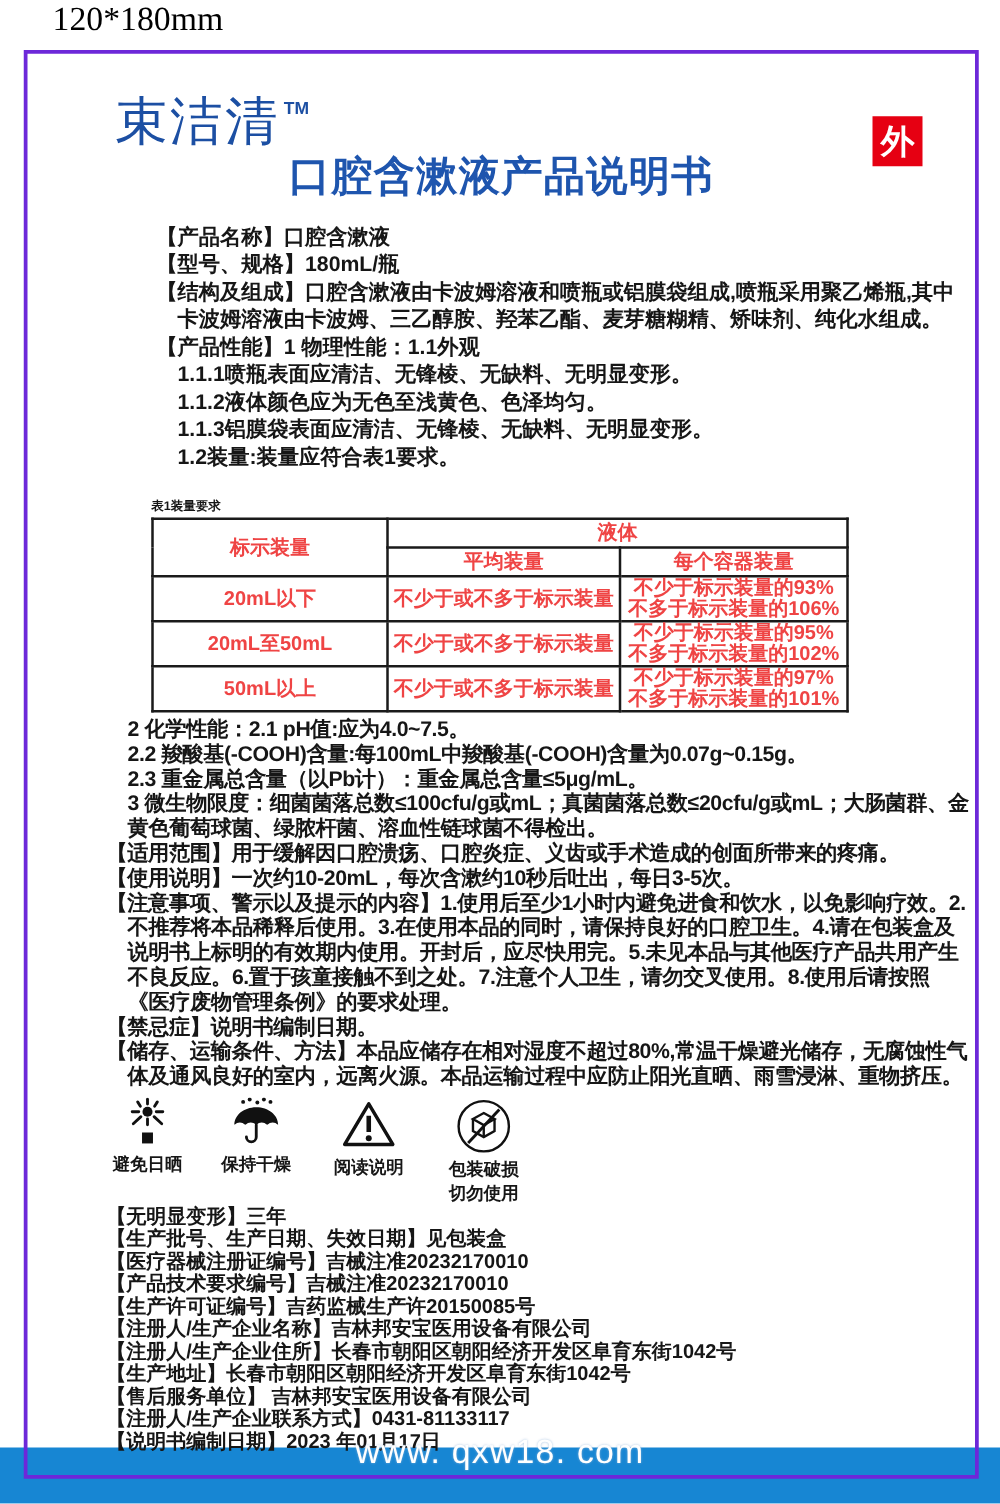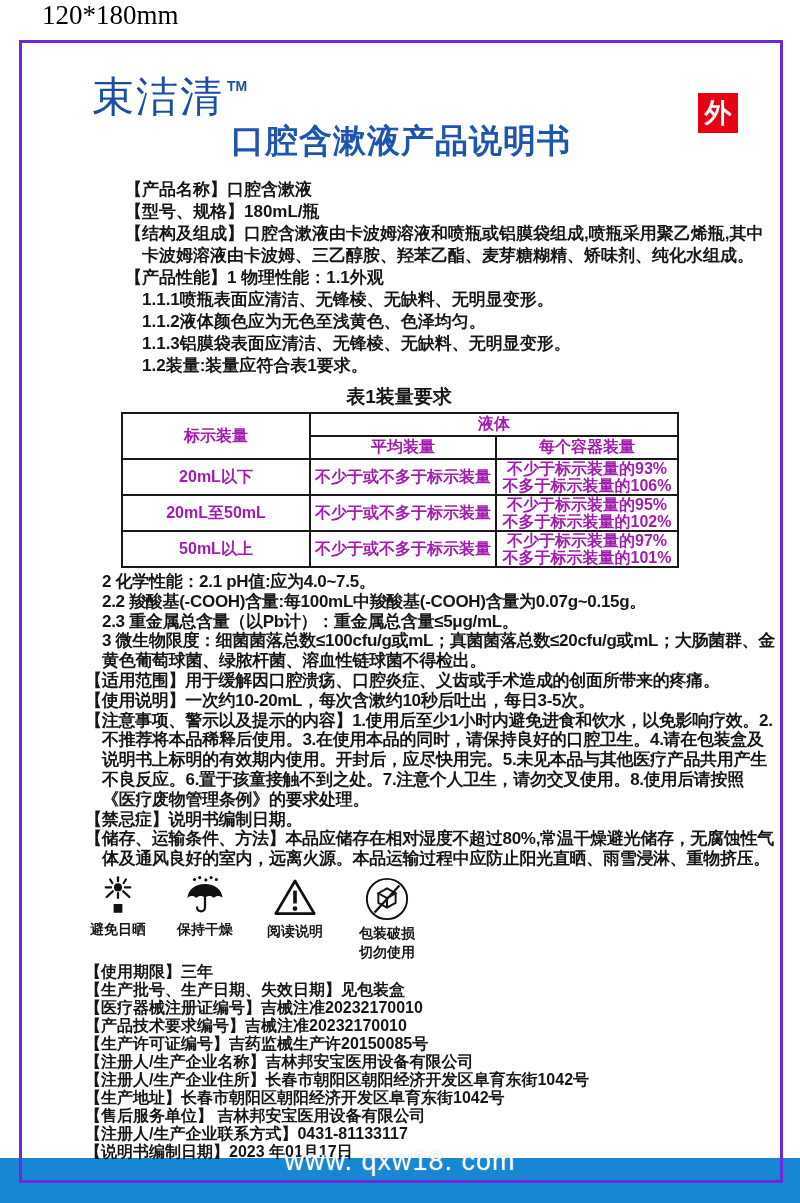--- a/index.html
+++ b/index.html
@@ -26,24 +26,24 @@
   .doc-title {
     position:absolute; left:0; right:0; top:76px; text-align:center;
     font-size:33px; font-weight:bold; color:#1e55ae; letter-spacing:1px;
   }
   .content { position:absolute; left:63px; top:136px; width:692px; }
   .upper { font-size:17px; line-height:22px; font-weight:bold;margin-left:40px; }
   .mid   { font-size:17px; line-height:19.8px; font-weight:bold; letter-spacing:-0.3px; margin-top:4px; }
   .bottom{ font-size:16px; line-height:18px; font-weight:bold; }
   .p-label { padding-left:17px; text-indent:-17px; }
   .p-num   { margin-left:17px; }
-  .tbl-caption { width:556px; margin:7px 0 2px 36px; text-align:center; font-size:19px; font-weight:bold; }
+  .tbl-caption { width:556px; margin:21px 0 2px 36px; text-align:left; font-size:10px; font-weight:bold; }
   table.capacity {
     border-collapse:collapse; table-layout:fixed; width:556px; margin-left:36px;
-    font-size:16px; font-weight:bold; text-align:center; color:#a21caf;
+    font-size:16px; font-weight:bold; text-align:center; color:#ef4444;
   }
   table.capacity td { border:2px solid #1a1a1a; vertical-align:middle; padding:0; }
   table.capacity tr.hdr td { height:20px; }
   table.capacity tr.row td { height:36px; }
   .two span { display:block; line-height:17px; }
   .symbols { display:flex; align-items:flex-start; margin:7px 0 3px -8px; }
   .symbol { display:flex; flex-direction:column; align-items:center; }
   .symbol .sym-label { font-size:14px; line-height:16px; font-weight:bold; margin-top:3px; text-align:center; }
   .symbol svg { display:block; }
   .s1{width:82px;} .s2{width:92px;} .s3{width:96px;} .s4{width:88px;}
@@ -196,21 +196,21 @@
               <path d="M24,23 L24,33"></path>
               <path d="M37,10 L11,38" stroke-width="2.4"></path>
             </svg>
           </span>
           <span class="sym-label">包装破损</span>
           <span class="sym-label">切勿使用</span>
         </div>
       </div>
 
       <div class="bottom">
-        <div class="p-label">【使用期限】三年</div>
+        <div class="p-label">【无明显变形】三年</div>
         <div class="p-label">【生产批号、生产日期、失效日期】见包装盒</div>
         <div class="p-label">【医疗器械注册证编号】吉械注准20232170010</div>
         <div class="p-label">【产品技术要求编号】吉械注准20232170010</div>
         <div class="p-label">【生产许可证编号】吉药监械生产许20150085号</div>
         <div class="p-label">【注册人/生产企业名称】吉林邦安宝医用设备有限公司</div>
         <div class="p-label">【注册人/生产企业住所】长春市朝阳区朝阳经济开发区阜育东街1042号</div>
         <div class="p-label">【生产地址】长春市朝阳区朝阳经济开发区阜育东街1042号</div>
         <div class="p-label">【售后服务单位】 吉林邦安宝医用设备有限公司</div>
         <div class="p-label">【注册人/生产企业联系方式】0431-81133117</div>
         <div class="p-label">【说明书编制日期】2023 年01月17日</div>

